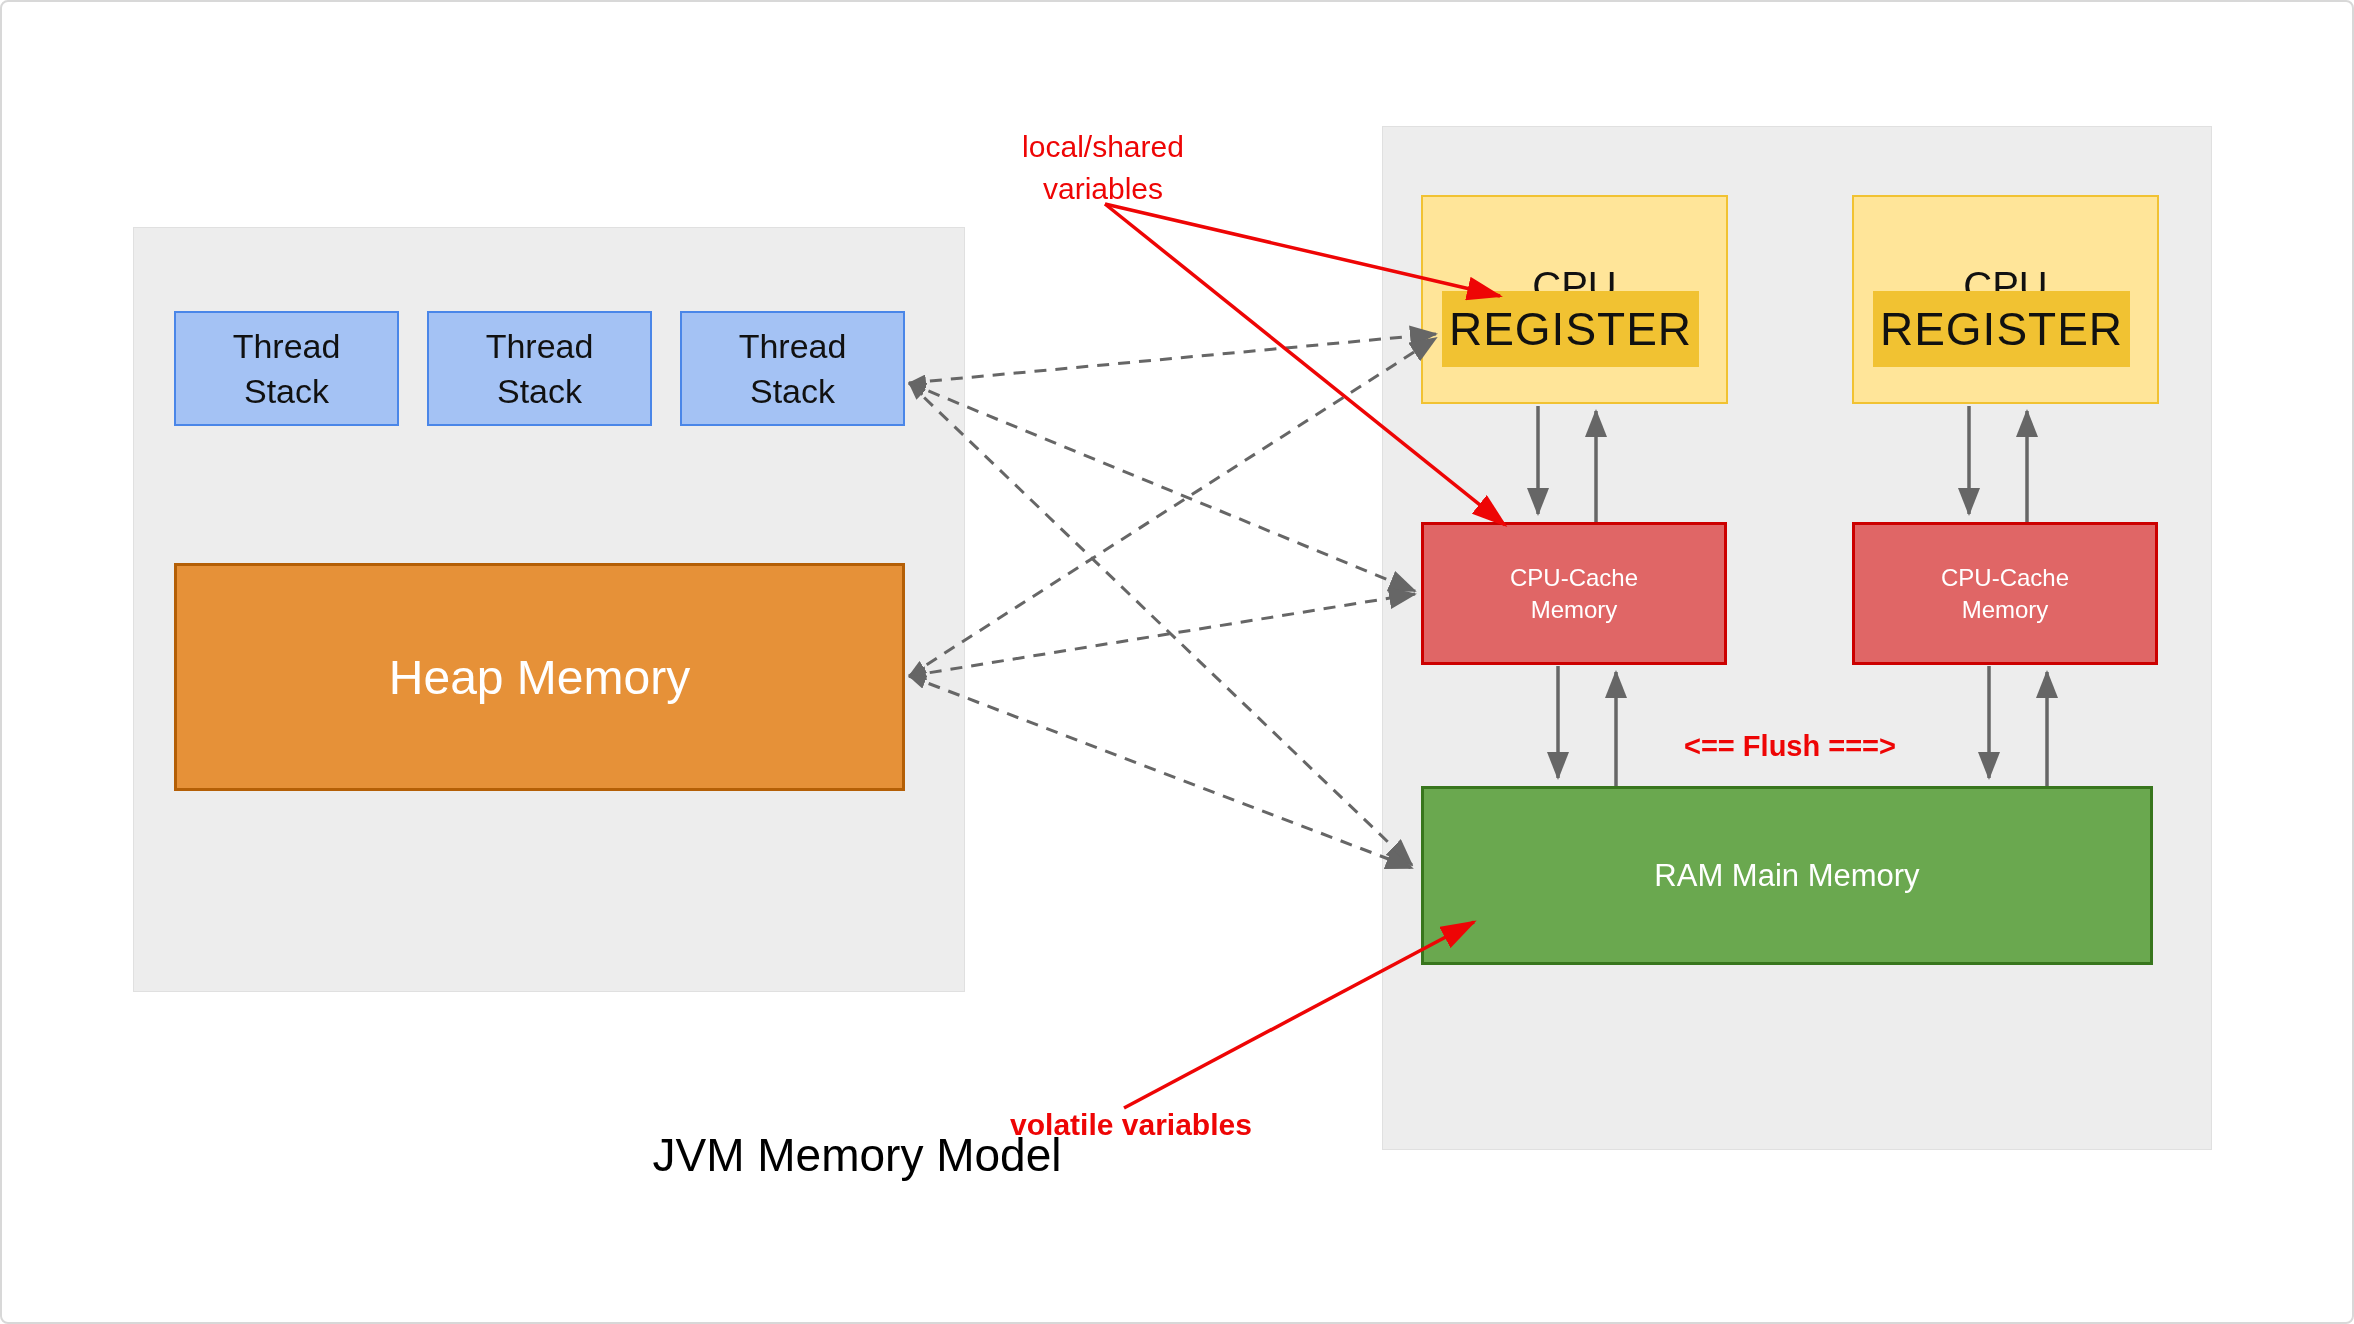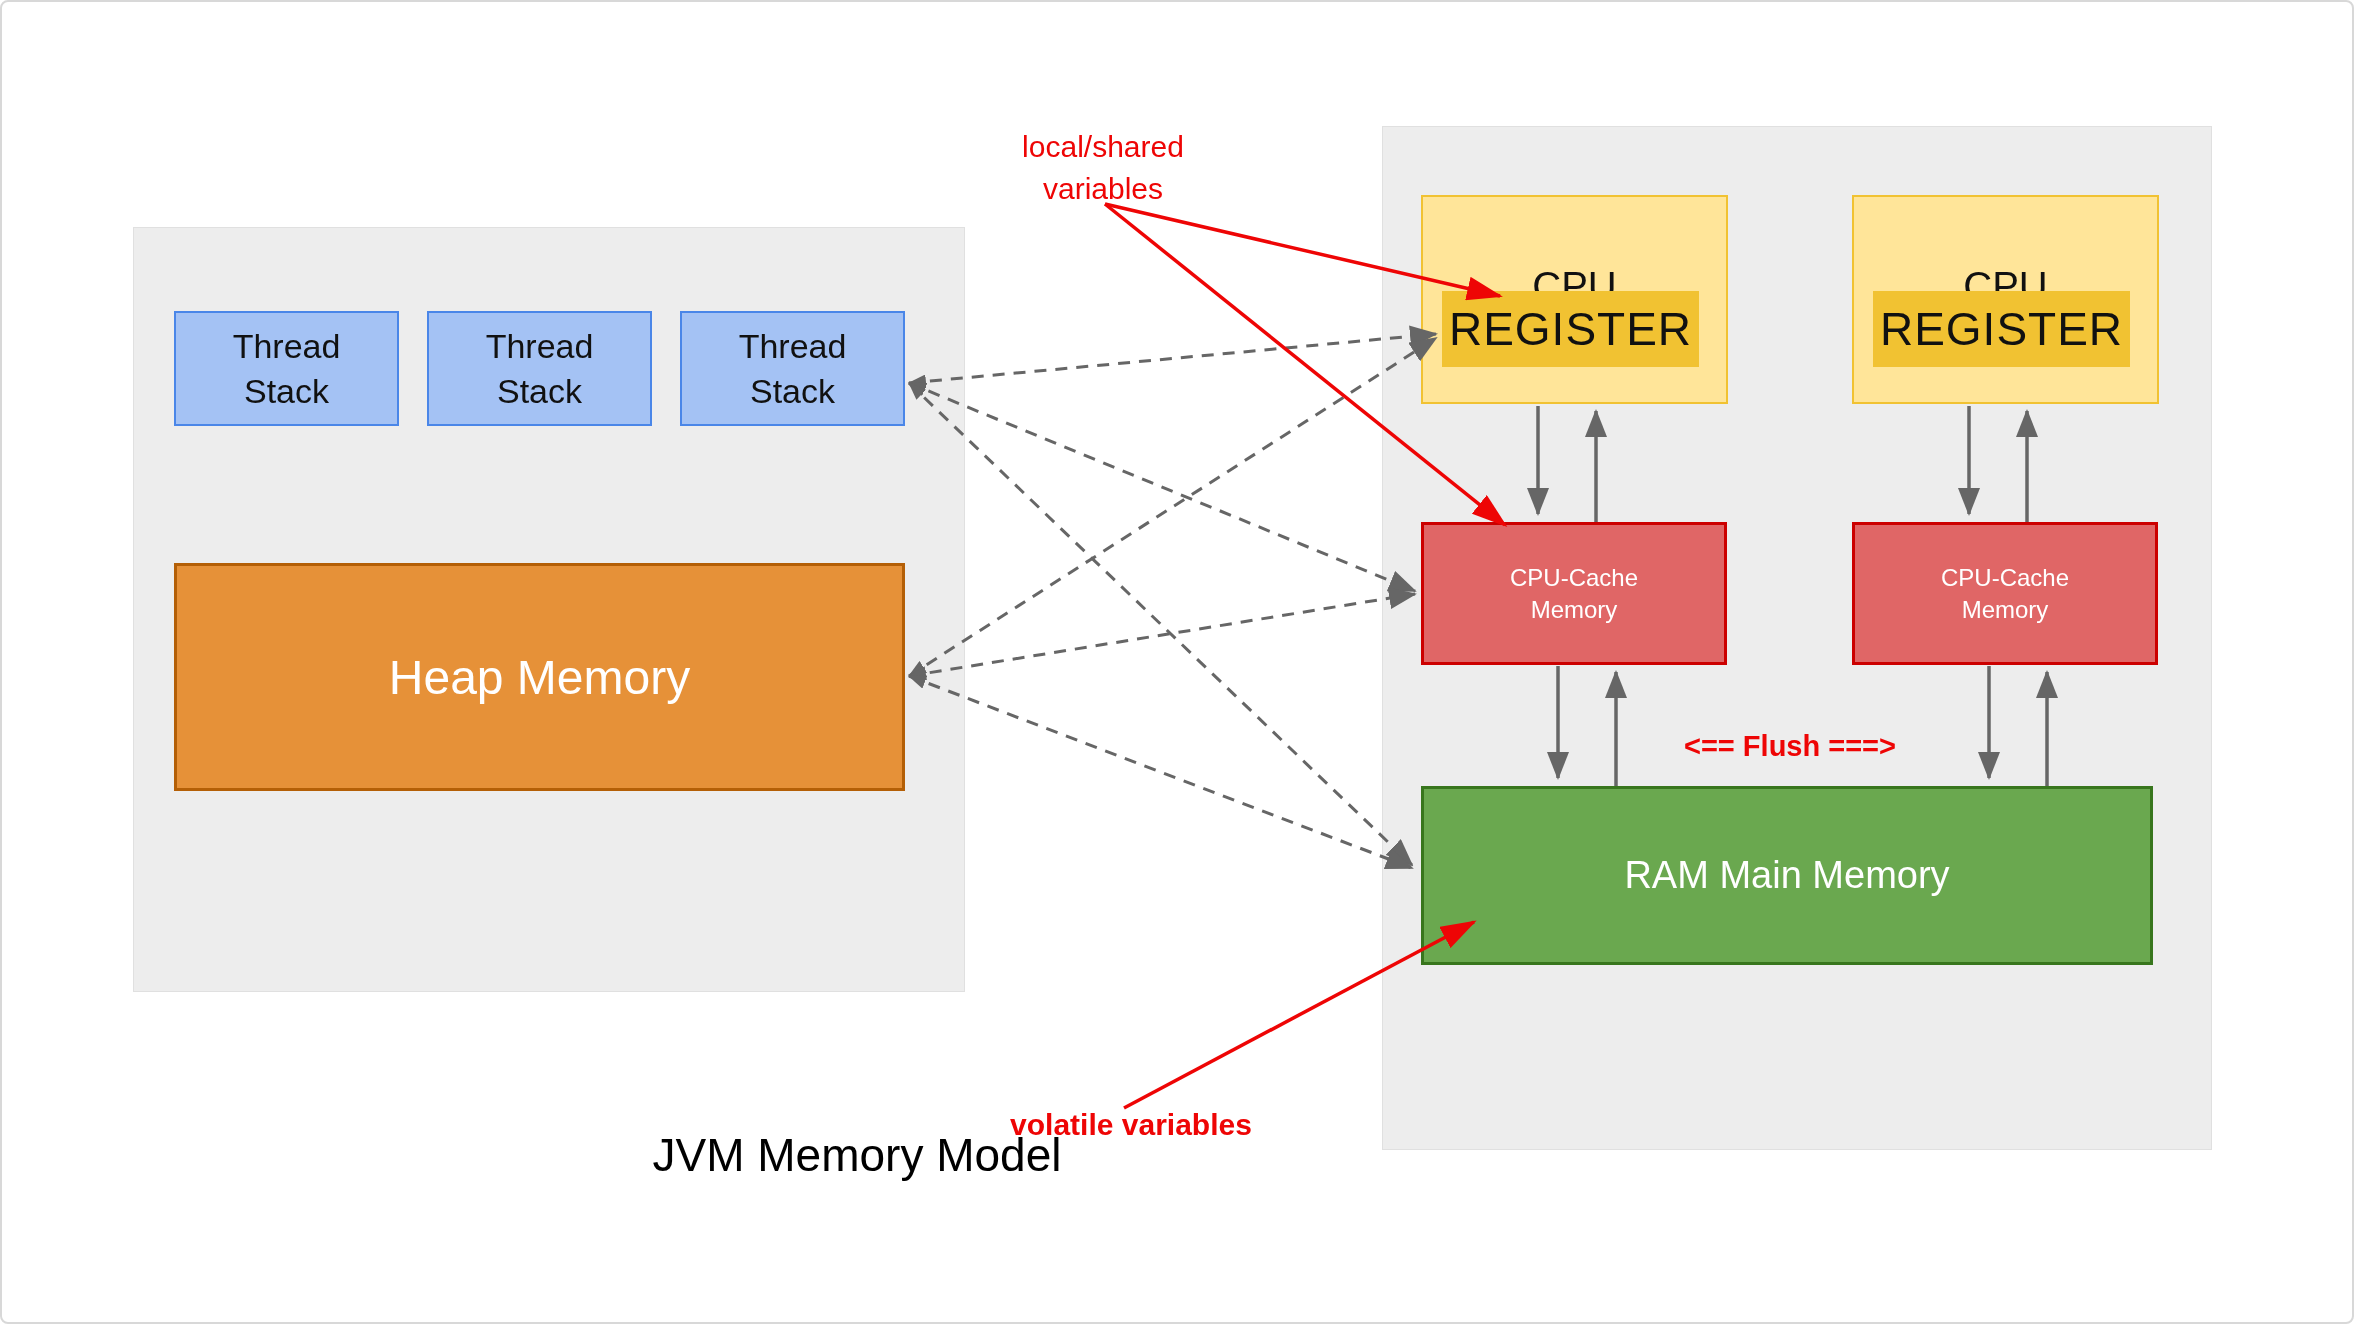--- a/index.html
+++ b/index.html
@@ -57,21 +57,21 @@
   #register-0{left:1440px;} #register-1{left:1871px;}
   .cache-box{
     top:520px;width:306px;height:143px;
     background:#e06666;border:3px solid #cc0000;
     font-size:24px;line-height:1.3;color:#ffffff;
   }
   #cache-0{left:1419px;} #cache-1{left:1850px;}
   #ram-box{
     left:1419px;top:784px;width:732px;height:179px;
     background:#6aa84f;border:3px solid #38761d;
-    font-size:38px;color:#ffffff;
+    font-size:31px;color:#ffffff;
   }
   .panel-title{
     position:absolute;
     transform:translate(-50%,-50%);
     font-size:46px;color:#000;white-space:nowrap;
   }
   #jvm-title{left:723px;top:927px;}
   .red-label{
     position:absolute;
     transform:translate(-50%,-50%);

